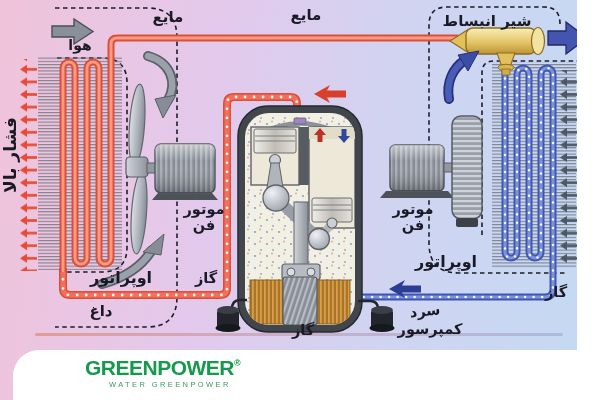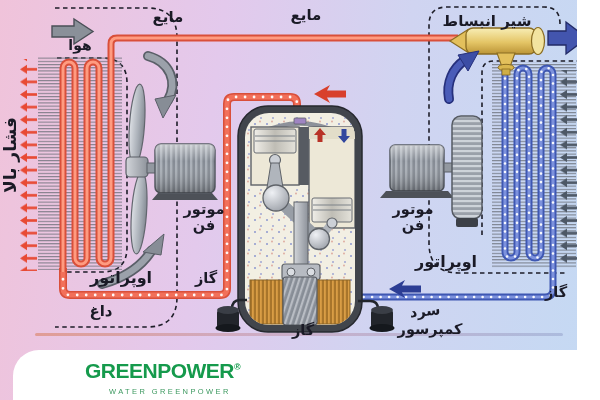--- a/index.html
+++ b/index.html
@@ -11,21 +11,21 @@
   .diagram-svg{position:absolute;left:0;top:0;}
   .ground{
     position:absolute;left:35px;top:333px;width:528px;height:3px;border-radius:2px;
     background:linear-gradient(90deg,#dd8f7c,#c7a2ba 45%,#a3b1d6);opacity:.75;
   }
   .footer-card{
     position:absolute;left:13px;top:350px;width:600px;height:60px;
     background:#ffffff;border-top-left-radius:26px;
   }
   .brand{position:absolute;left:72px;top:6px;color:#159a4c;}
-  .brand-line{font-size:21px;font-weight:bold;letter-spacing:-.5px;line-height:30px;
+  .brand-line{font-size:21px;font-weight:bold;letter-spacing:-.5px;line-height:23px;
     font-family:"Liberation Sans",sans-serif;}
   .brand-reg{font-size:9px;vertical-align:top;position:relative;top:-4px;}
   .brand-tag{font-size:7.5px;letter-spacing:2.4px;margin-left:24px;margin-top:1px;
     color:#3d9960;font-family:"Liberation Sans",sans-serif;}
   .lbl{
     position:absolute;transform:translate(-50%,-50%);
     color:#1a1a26;font-weight:bold;font-size:14.5px;line-height:1.12;
     direction:rtl;text-align:center;white-space:nowrap;
   }
   .rot-l{transform:translate(-50%,-50%) rotate(-90deg);}

